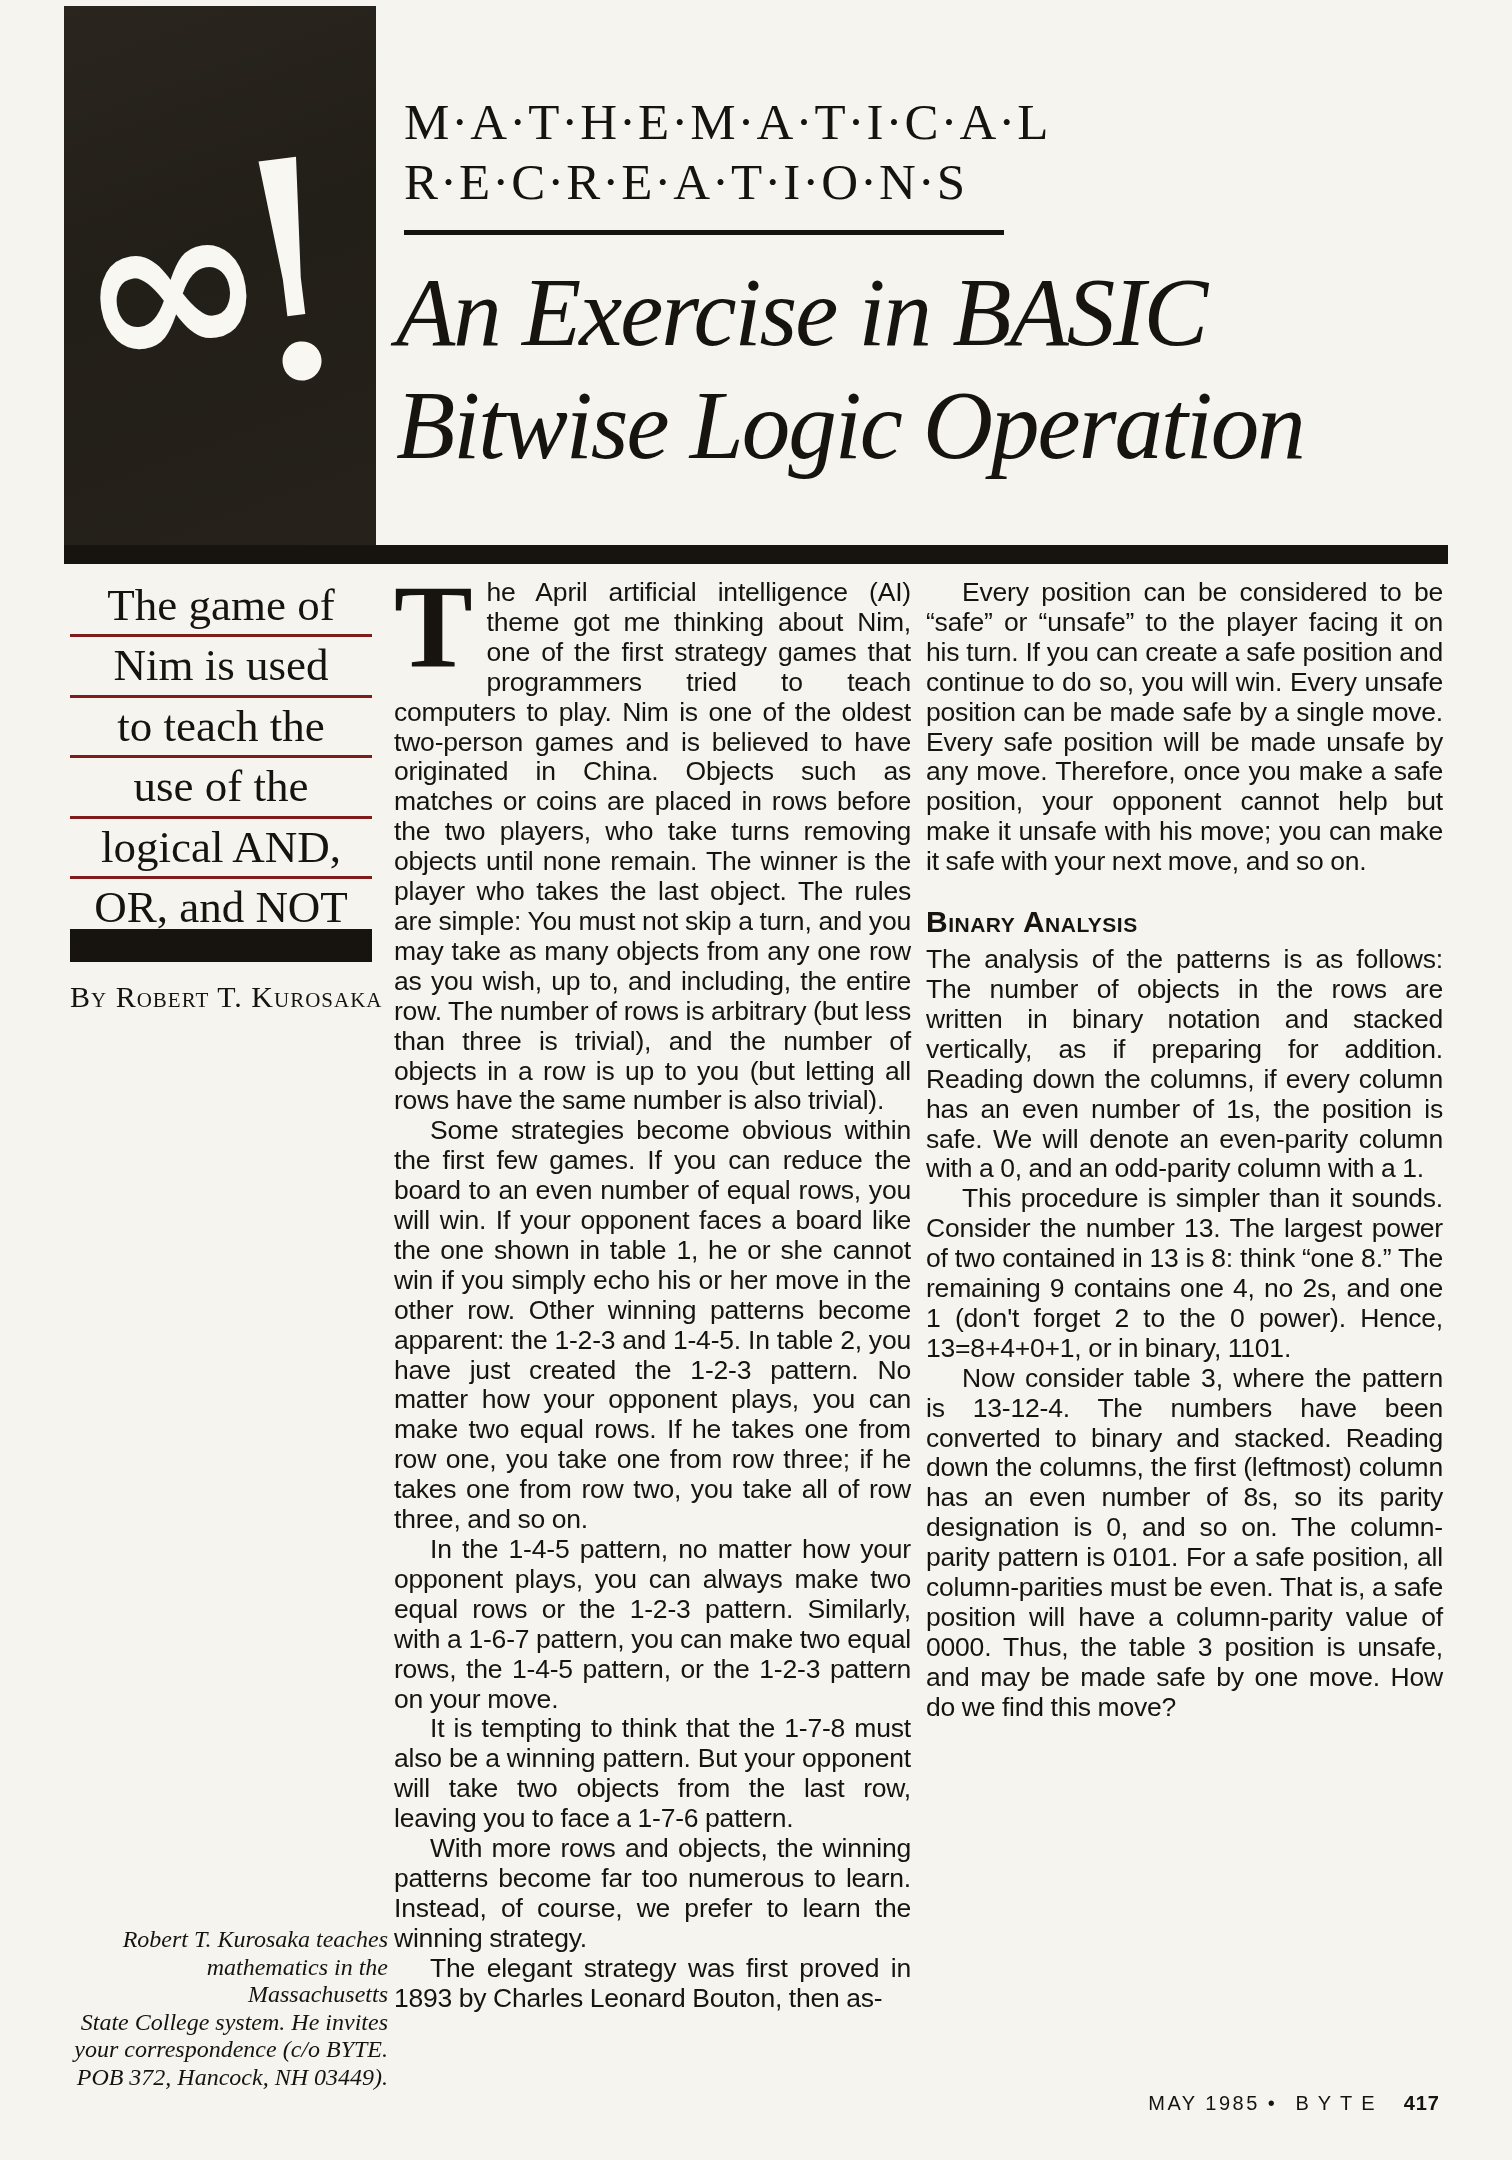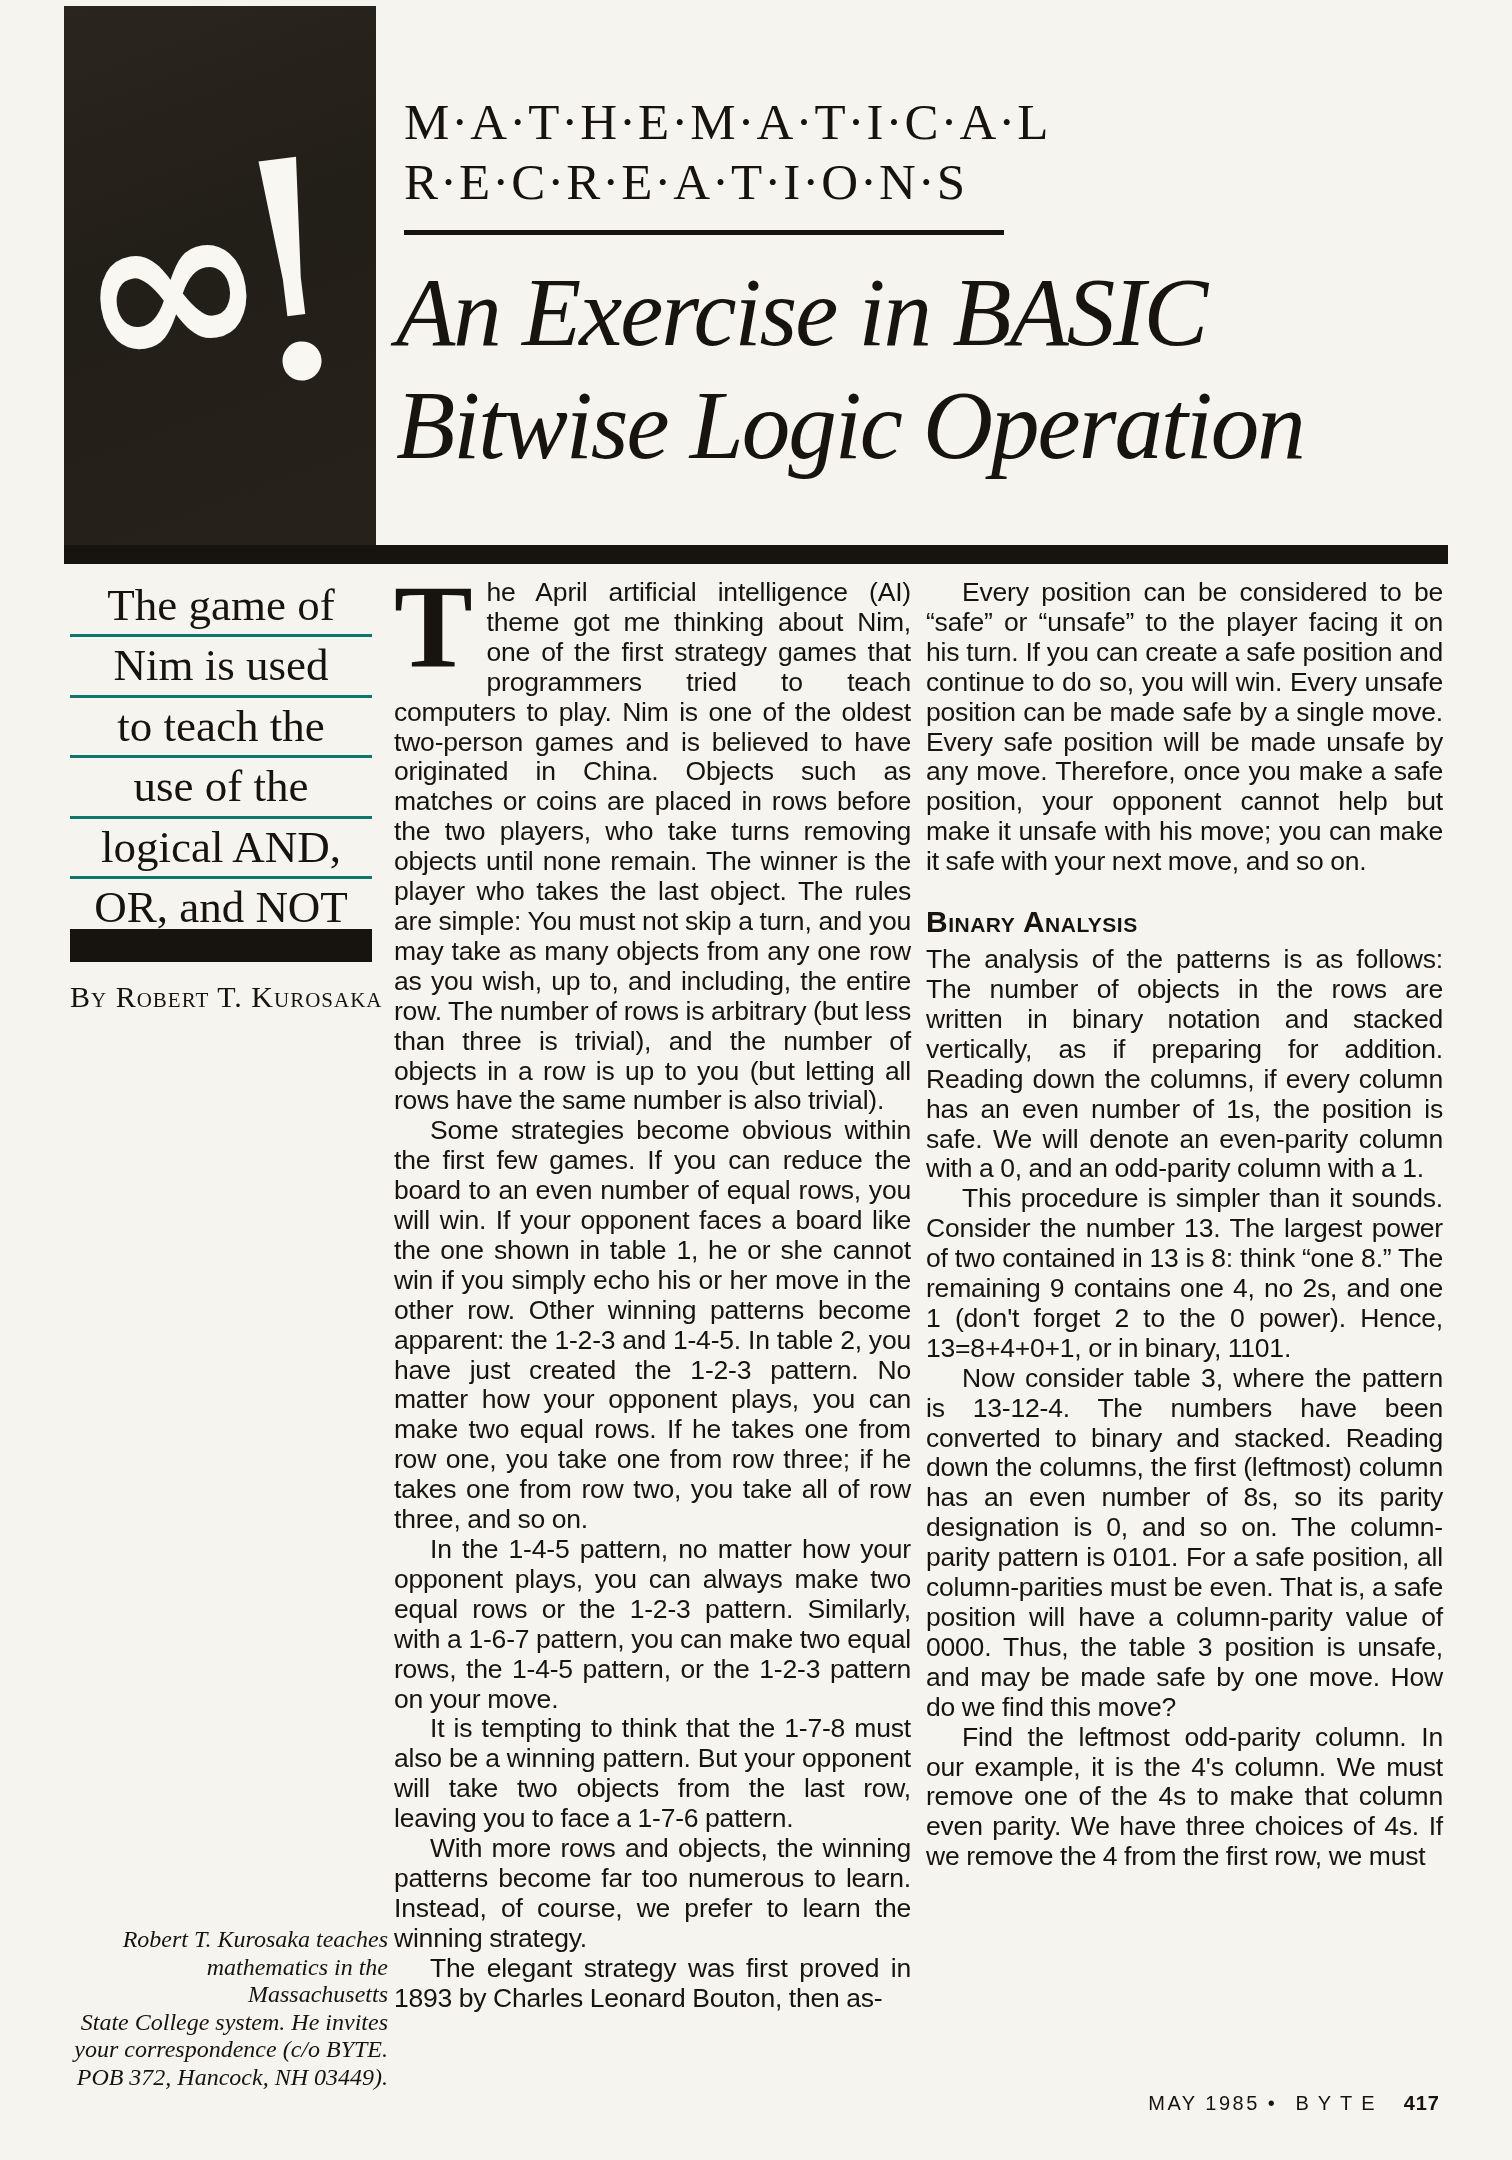--- a/index.html
+++ b/index.html
@@ -21,21 +21,21 @@
   .title{position:absolute;left:396px;top:256px;margin:0;font-family:"Liberation Serif",serif;
          font-style:italic;font-weight:normal;font-size:97px;line-height:113px;
          letter-spacing:-2px;white-space:nowrap;}
 
   .main-rule{position:absolute;left:64px;top:545px;width:1384px;height:19px;background:#17130e;}
 
   
   .pull-quote{position:absolute;left:70px;top:577px;width:302px;
               font-family:"Liberation Serif",serif;font-size:45px;line-height:57.4px;
               text-align:center;}
-  .pq-line{border-bottom:3px solid #0f766e;}
+  .pq-line{border-bottom:3px solid #7f1d1d;}
   .pq-line:last-child{border-bottom:none;}
   .pq-bar{position:absolute;left:70px;top:929px;width:302px;height:33px;background:#17130e;}
   .byline{position:absolute;left:70px;top:980px;width:320px;font-family:"Liberation Serif",serif;
           font-variant:small-caps;font-size:30px;letter-spacing:1px;white-space:nowrap;}
   .bio{position:absolute;left:52px;top:1926px;width:320px;text-align:right;
        font-family:"Liberation Serif",serif;font-style:italic;font-size:24px;line-height:27.5px;margin-left:16px;}
 
   
   .col{position:absolute;top:578px;width:517px;}
   .col1{left:394px;}
@@ -114,21 +114,20 @@
       </div>
   </section>
 
   <section class="col col2">
     <p class="body indent">Every position can be considered to be “safe” or “unsafe” to the player facing it on his turn. If you can create a safe position and continue to do so, you will win. Every unsafe position can be made safe by a single move. Every safe position will be made unsafe by any move. Therefore, once you make a safe position, your opponent cannot help but make it unsafe with his move; you can make it safe with your next move, and so on.</p>
     <h2 class="subhead">Binary Analysis</h2>
     <p class="body">The analysis of the patterns is as follows: The number of objects in the rows are written in binary notation and stacked vertically, as if preparing for addition. Reading down the columns, if every column has an even number of 1s, the position is safe. We will denote an even-parity column with a 0, and an odd-parity column with a 1.</p>
     <div>
         <p class="body indent">This procedure is simpler than it sounds. Consider the number 13. The largest power of two contained in 13 is 8: think “one 8.” The remaining 9 contains one 4, no 2s, and one 1 (don't forget 2 to the 0 power). Hence, 13=8+4+0+1, or in binary, 1101.</p>
         <p class="body indent">Now consider table 3, where the pattern is 13-12-4. The numbers have been converted to binary and stacked. Reading down the columns, the first (leftmost) column has an even number of 8s, so its parity designation is 0, and so on. The column-parity pattern is 0101. For a safe position, all column-parities must be even. That is, a safe position will have a column-parity value of 0000. Thus, the table 3 position is unsafe, and may be made safe by one move. How do we find this move?</p>
-        <p class="body indent">Find the leftmost odd-parity column. In our example, it is the 4's column. We must remove one of the 4s to make that column even parity. We have three choices of 4s. If we remove the 4 from the first row, we must</p>
       </div>
   </section>
 
   <footer class="folio">
     <span>MAY 1985</span><span class="bullet">•</span><span class="mag">BYTE</span><span class="pageno">417</span>
   </footer>
 
 </div>
 
 </body></html>

